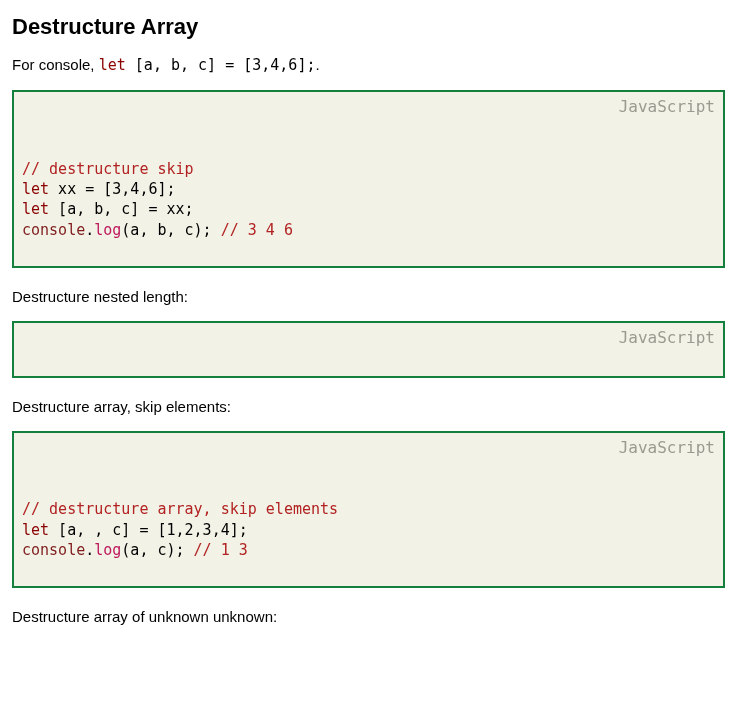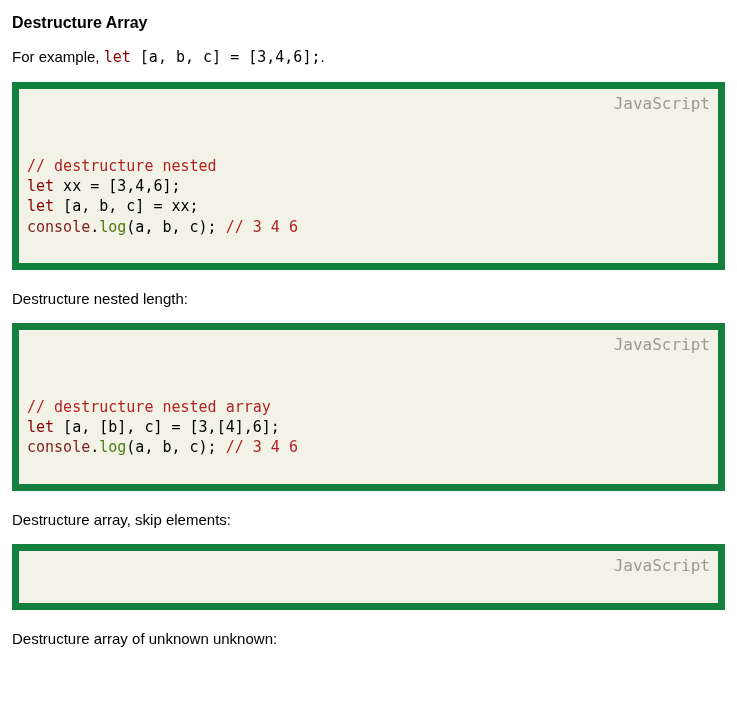--- a/index.html
+++ b/index.html
@@ -3,84 +3,84 @@
 <meta charset="utf-8">
 <style>
   body {
     font-family: Arial, Helvetica, sans-serif;
     font-size: 15px;
     color: #000;
     margin: 10px 12px;
     max-width: 737px;
   }
   h2 {
-    font-size: 16px;
+    font-size: 22px;
     font-weight: bold;
     margin: 4px 0 14px 0;
   }
   p {
     margin: 10px 0 14px 0;
     line-height: 1.4;
   }
   code.inline {
     font-family: "DejaVu Sans Mono", Menlo, Consolas, monospace;
     font-size: 15px;
     margin-top: 7px;
   }
   .codeblock {
     position: relative;
     background: #f2f2e6;
-    border: 7px solid #15803d;
+    border: 2px solid #15803d;
     padding: 6px 8px 6px 8px;
     margin: 6px 0 18px 0;
     font-family: "DejaVu Sans Mono", Menlo, Consolas, monospace;
     font-size: 15px;
     line-height: 1.35;
     white-space: pre;
     overflow: hidden;
   }
   .codeblock .lang {
     position: absolute;
     top: 4px;
     right: 8px;
     color: #9a9a90;
     font-family: "DejaVu Sans Mono", Menlo, Consolas, monospace;
     font-size: 16px;
   }
   .tok-comment { color: #b22222; }
   .tok-keyword { color: #8b0000; }
   .tok-obj     { color: #7f1d1d; }
-  .tok-method  { color: #4d7c0f; }
+  .tok-method  { color: #be185d; }
   .tok-plain   { color: #000; }
 </style>
 </head>
 <body>
 
 <h2>Destructure Array</h2>
 
 <p>
-  <span>For example, </span><code class="inline"><span class="tok-keyword">let</span><span class="tok-plain"> [a, b, c] = [3,4,6];</span></code><span>.</span>
+  <span>For console, </span><code class="inline"><span class="tok-keyword">let</span><span class="tok-plain"> [a, b, c] = [3,4,6];</span></code><span>.</span>
 </p>
 
 <div class="codeblock">
   <span class="lang">JavaScript</span>
-  <div><span class="tok-comment">// destructure nested</span>
+  <div><span class="tok-comment">// destructure skip</span>
 <span class="tok-keyword">let</span><span class="tok-plain"> xx = [3,4,6];</span>
 <span class="tok-keyword">let</span><span class="tok-plain"> [a, b, c] = xx;</span>
 <span class="tok-obj">console</span><span class="tok-plain">.</span><span class="tok-method">log</span><span class="tok-plain">(a, b, c); </span><span class="tok-comment">// 3 4 6</span></div>
 </div>
 
 <p>Destructure nested length:</p>
 
 <div class="codeblock">
   <span class="lang">JavaScript</span>
-  <div><span class="tok-comment">// destructure nested array</span>
-<span class="tok-keyword">let</span><span class="tok-plain"> [a, [b], c] = [3,[4],6];</span>
-<span class="tok-obj">console</span><span class="tok-plain">.</span><span class="tok-method">log</span><span class="tok-plain">(a, b, c); </span><span class="tok-comment">// 3 4 6</span></div>
 </div>
 
 <p>Destructure array, skip elements:</p>
 
 <div class="codeblock">
   <span class="lang">JavaScript</span>
+  <div><span class="tok-comment">// destructure array, skip elements</span>
+<span class="tok-keyword">let</span><span class="tok-plain"> [a, , c] = [1,2,3,4];</span>
+<span class="tok-obj">console</span><span class="tok-plain">.</span><span class="tok-method">log</span><span class="tok-plain">(a, c); </span><span class="tok-comment">// 1 3</span></div>
 </div>
 
 <p>Destructure array of unknown unknown:</p>
 
 </body></html>

